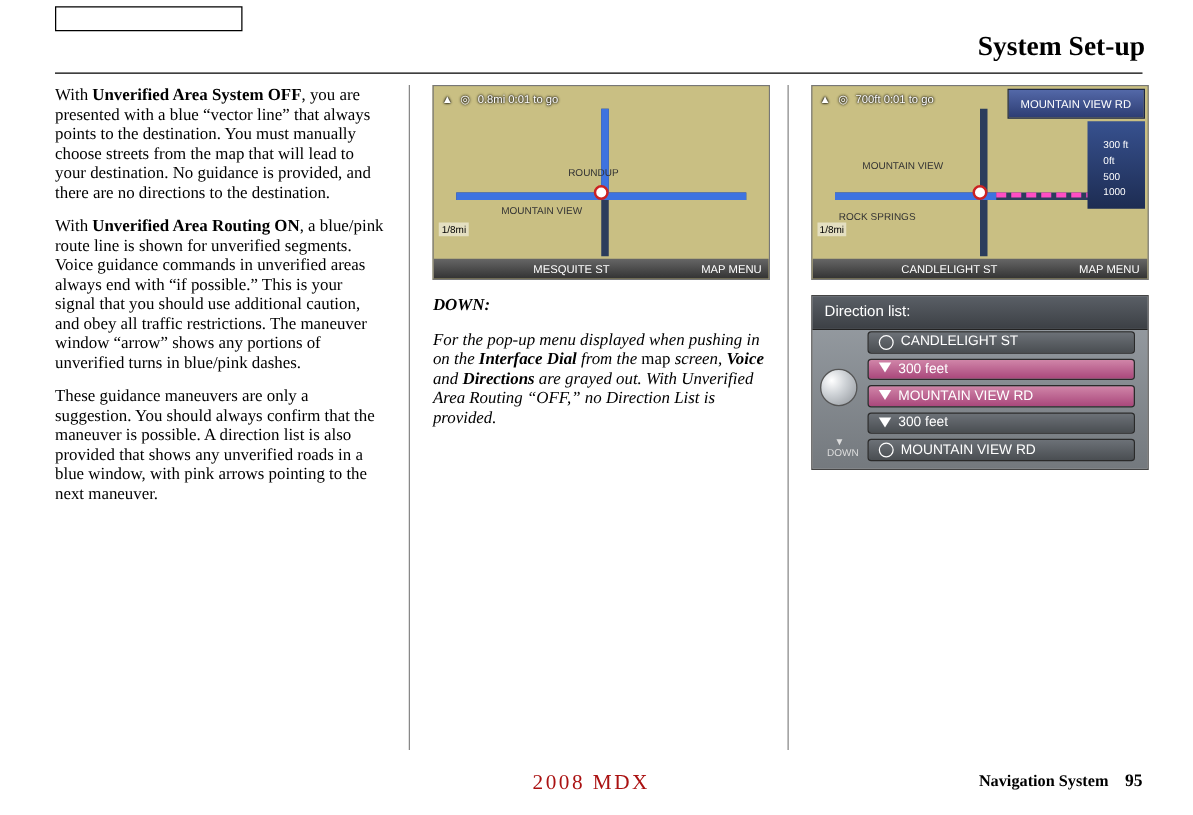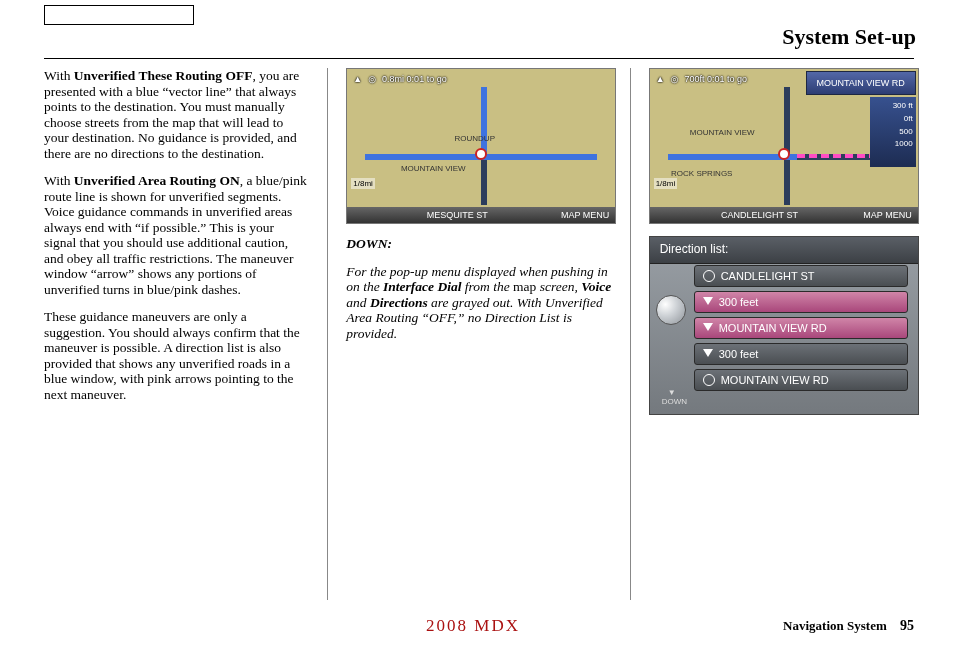--- a/index.html
+++ b/index.html
@@ -99,23 +99,22 @@
   .mapshot .topright {
     position:absolute; top:2px; right:2px; width:110px; height:24px;
     background: linear-gradient(#5368a8,#2d3d73);
     color:#fff; font:9px Arial; display:flex; align-items:center; justify-content:center;
     border:1px solid #1d2742;
   }
   .mapshot .scalebox {
     position:absolute; top:28px; right:2px; width:46px; height:70px;
     background: linear-gradient(#37518f,#1d2c52);
     color:#fff; font:8px Arial;
-    padding:3px;
+    padding:13px;
     line-height:1.6;
-    text-align:right;
   }
   .mapshot .botstrip {
     position:absolute; bottom:0; left:0; right:0; height:16px;
     background: linear-gradient(#666,#333);
     color:#fff; font:9px Arial; display:flex; align-items:center; justify-content:space-between;
     padding:0 6px;
     margin-top:16px;
   }
   .mapshot .botscale {
     position:absolute; bottom:34px; left:4px; font:8px Arial; color:#000;
@@ -124,21 +123,21 @@
   .mapshot .street1 { position:absolute; left:40%; top:42%; font:8px Arial; color:#333;}
   .mapshot .street2 { position:absolute; left:20%; top:62%;  font:8px Arial; color:#333;}
   .mapshot .centerdot {
     position:absolute; left:50%; top:55%; width:12px;height:12px;
     margin:-6px 0 0 -6px; border:2px solid #c22; border-radius:50%;
     background:#fff;
   }
   
   .dirpanel {
     width: 270px;
-    height: 179px;
+    height: 140px;
     background: linear-gradient(#9aa0a6,#74797e);
     border:1px solid #444;
     position:relative;
     font-family: Arial, sans-serif;
   }
   .dirpanel .dp-title {
     color:#fff; font-size:12px;
     padding:6px 10px;
     background: linear-gradient(#5a5f66,#3c4045);
     border-bottom:1px solid #222;
@@ -191,21 +190,21 @@
 
 <div class="logobox"></div>
 
 <div class="page-title">System Set-up</div>
 <div class="hr"></div>
 
 <div class="columns">
 
   <div class="col">
     <p>
-      <span>With </span><strong>Unverified These Routing OFF</strong><span>, you are presented with a blue “vector line” that always points to the destination. You must manually choose streets from the map that will lead to your destination. No guidance is provided, and there are no directions to the destination.</span>
+      <span>With </span><strong>Unverified Area System OFF</strong><span>, you are presented with a blue “vector line” that always points to the destination. You must manually choose streets from the map that will lead to your destination. No guidance is provided, and there are no directions to the destination.</span>
     </p>
     <p>
       <span>With </span><strong>Unverified Area Routing ON</strong><span>, a blue/pink route line is shown for unverified segments. Voice guidance commands in unverified areas always end with “if possible.” This is your signal that you should use additional caution, and obey all traffic restrictions. The maneuver window “arrow” shows any portions of unverified turns in blue/pink dashes.</span>
     </p>
     <p>These guidance maneuvers are only a suggestion. You should always confirm that the maneuver is possible. A direction list is also provided that shows any unverified roads in a blue window, with pink arrows pointing to the next maneuver.</p>
   </div>
 
   <div class="col">
 
     <div class="mapshot">

